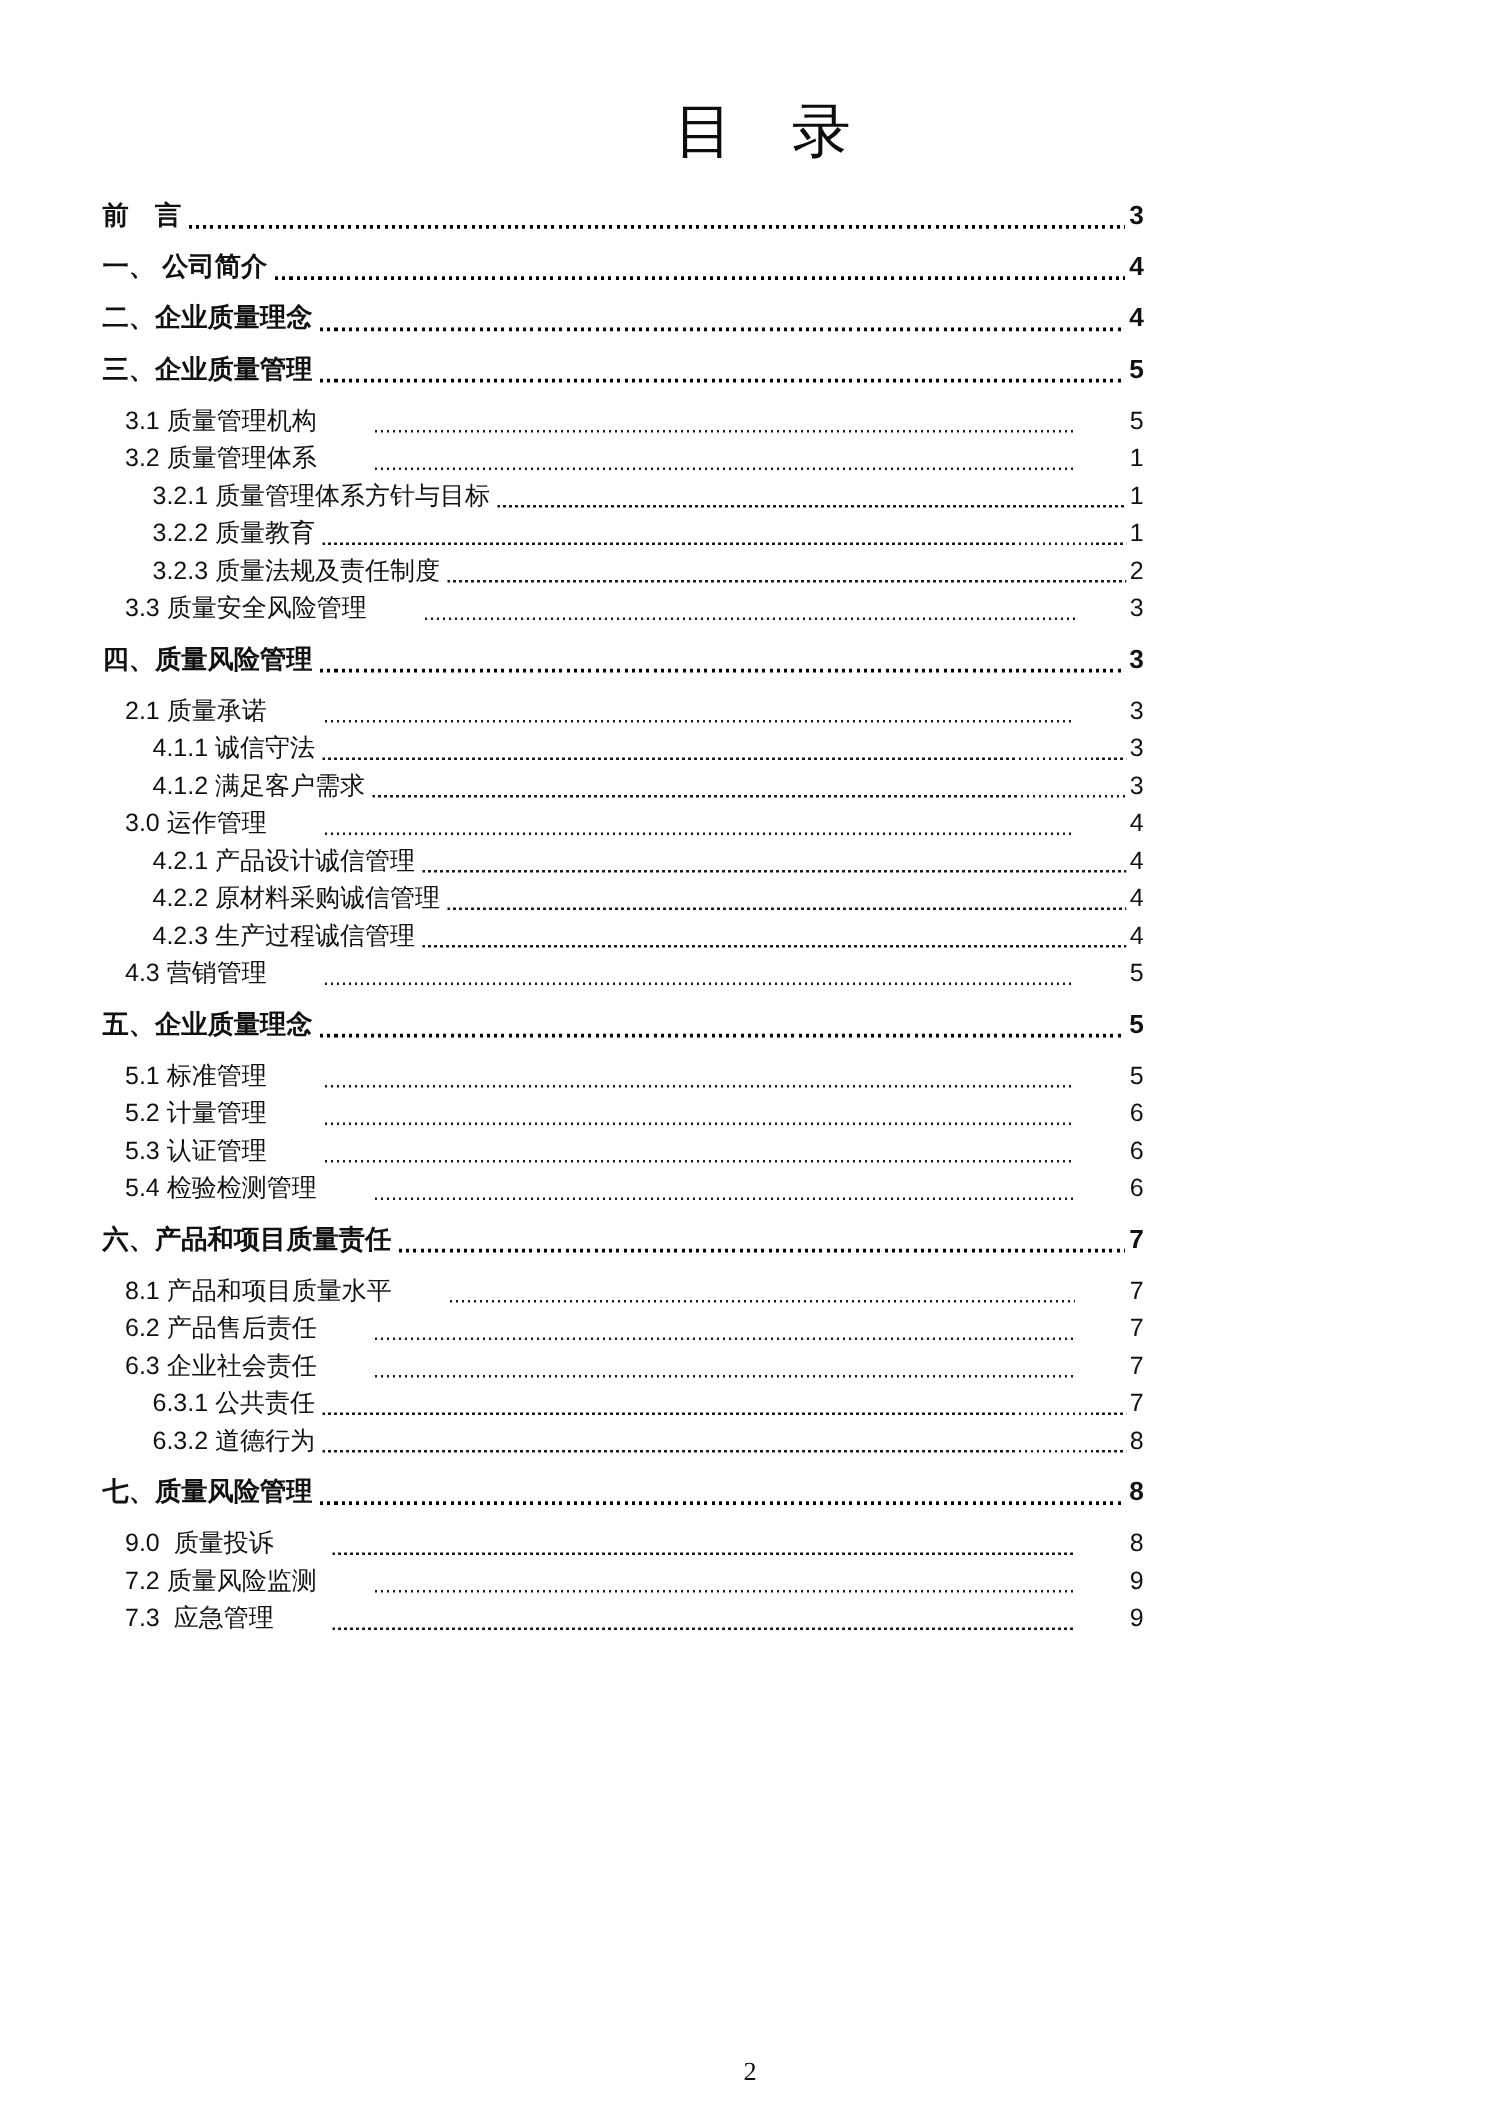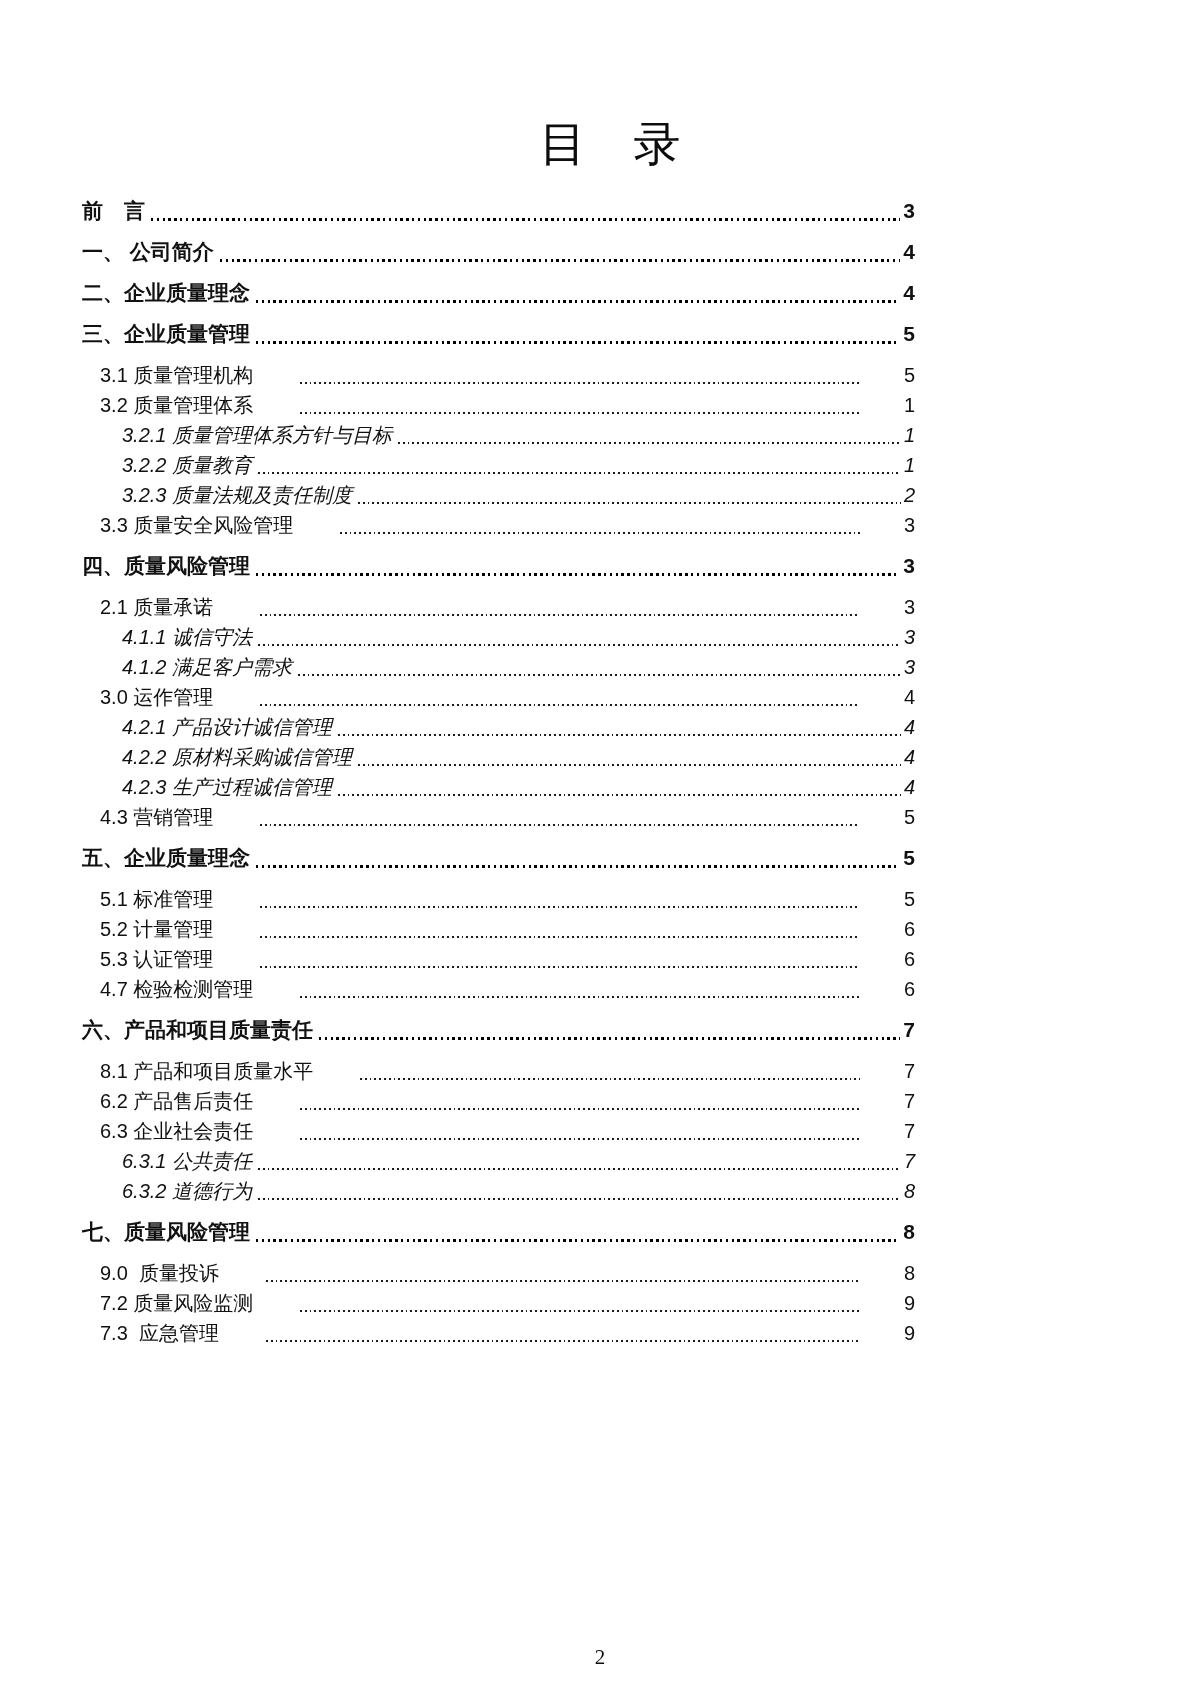--- a/index.html
+++ b/index.html
@@ -8,21 +8,21 @@
     width: 1200px;
     height: 1697px;
     margin: 0 auto;
     background: #ffffff;
     color: #111111;
     font-family: "Liberation Sans", sans-serif;
     overflow: hidden;
   }
   .toc-title {
     margin: 0;
-    padding-top: 120px;
+    padding-top: 82px;
     padding-left: 20px;
     text-align: center;
     font-family: "Liberation Serif", serif;
     font-weight: 400;
     font-size: 47px;
     line-height: 48px;
     white-space: pre;
     color: #0d0d0d;
   }
   .toc {
@@ -36,21 +36,21 @@
     font-size: 20px;
     white-space: pre;
     justify-content: center;
   }
   .toc-row.lvl1 {
     font-weight: 700;
     font-size: 21px;
     margin: 11px 0;
   }
   .toc-row.lvl2 { padding-left: 18px; gap: 41px; }
-  .toc-row.lvl3 { padding-left: 40px; font-style: italic; }
+  .toc-row.lvl3 { padding-left: 40px; }
   .toc-label { flex: 0 0 auto; }
   .toc-leader {
     flex: 1 1 auto;
     align-self: flex-end;
     height: 2px;
     margin: 0 3px 6px 6px;
     background-image: repeating-linear-gradient(to right, #1a1a1a 0 1.8px, transparent 1.8px 4.8px);
   }
   .toc-row.lvl1 .toc-leader {
     height: 2.6px;
@@ -184,21 +184,21 @@
     <span class="toc-label">5.2 计量管理</span>
     <span class="toc-leader"></span>
     <span class="toc-page">6</span>
   </div>
       <div class="toc-row lvl2">
     <span class="toc-label">5.3 认证管理</span>
     <span class="toc-leader"></span>
     <span class="toc-page">6</span>
   </div>
       <div class="toc-row lvl2">
-    <span class="toc-label">4.7 检验检测管理</span>
+    <span class="toc-label">5.4 检验检测管理</span>
     <span class="toc-leader"></span>
     <span class="toc-page">6</span>
   </div>
       <div class="toc-row lvl1">
     <span class="toc-label">六、产品和项目质量责任</span>
     <span class="toc-leader"></span>
     <span class="toc-page">7</span>
   </div>
       <div class="toc-row lvl2">
     <span class="toc-label">8.1 产品和项目质量水平</span>

